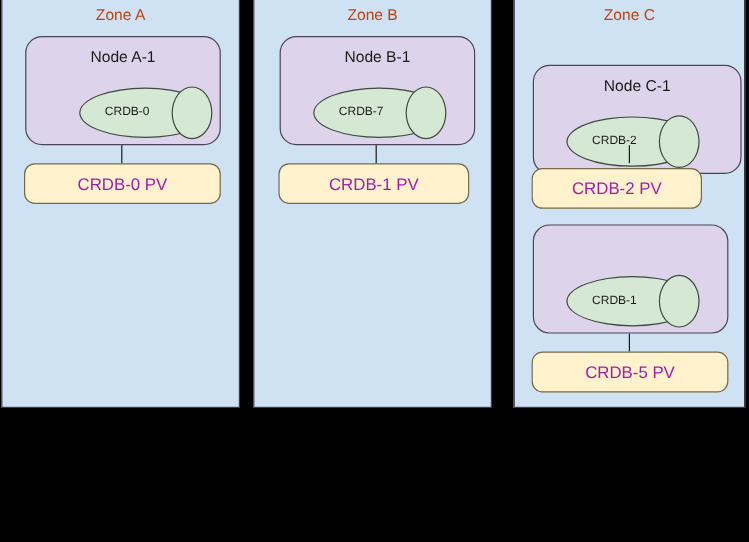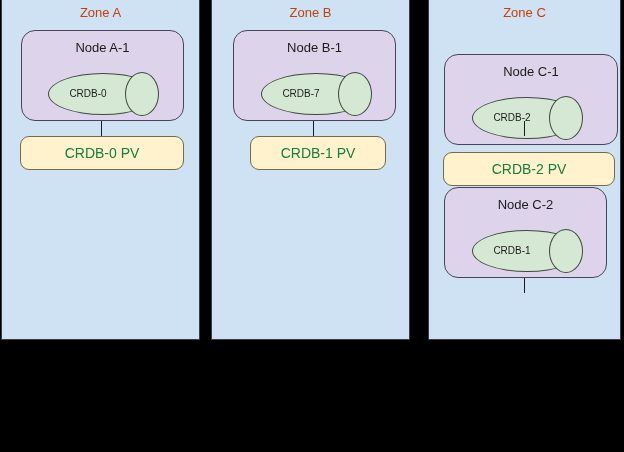--- a/index.html
+++ b/index.html
@@ -98,21 +98,21 @@
     background: #fff2cc;
     border: 1px solid #756b4a;
     border-radius: 9px;
     box-sizing: border-box;
     display: flex;
     align-items: center;
     justify-content: center;
   }
   .pv-label {
     font-size: 14px;
-    color: #15803d;
+    color: #a21caf;
     line-height: 17px;
     white-space: nowrap;
   }
 
   
   .connector {
     position: absolute;
     width: 1px;
     background: #1b1b1b;
   }
@@ -120,21 +120,21 @@
 </head>
 <body>
 
 <div id="canvas">
 
   <div class="zone" style="left:1px; top:-4px; width:199px; height:344px;">
     <div class="zone-title">Zone A</div>
 
     <div class="node" style="left:19px; top:33px; width:163px; height:91px;">
       <div class="node-title">Node A-1</div>
-      <div class="cyl" style="left:26px; top:42px; width:110px; height:42px;text-decoration:underline;">
+      <div class="cyl" style="left:44px; top:42px; width:110px; height:42px;text-decoration:underline;">
         <div class="cyl-body"></div>
         <div class="cyl-cap"></div>
         <div class="cyl-label">CRDB-0</div>
       </div>
     </div>
 
     <div class="connector" style="left:99px; top:124px; height:15px;"></div>
 
     <div class="pv" style="left:18px; top:139px; width:164px; height:34px;">
       <span class="pv-label">CRDB-0 PV</span>
@@ -148,50 +148,52 @@
       <div class="node-title">Node B-1</div>
       <div class="cyl" style="left:27px; top:42px; width:110px; height:42px;">
         <div class="cyl-body"></div>
         <div class="cyl-cap"></div>
         <div class="cyl-label">CRDB-7</div>
       </div>
     </div>
 
     <div class="connector" style="left:101px; top:124px; height:15px;"></div>
 
-    <div class="pv" style="left:20px; top:139px; width:136px; height:34px;margin-left:18px;">
+    <div class="pv" style="left:20px; top:139px; width:159px; height:34px;">
       <span class="pv-label">CRDB-1 PV</span>
     </div>
 
   </div>
 
   <div class="zone" style="left:428px; top:-4px; width:193px; height:344px;">
     <div class="zone-title">Zone C</div>
 
     <div class="node" style="left:15px; top:33px; width:174px; height:91px;margin-top:24px;">
       <div class="node-title">Node C-1</div>
       <div class="cyl" style="left:27px; top:42px; width:110px; height:42px;">
         <div class="cyl-body"></div>
         <div class="cyl-cap"></div>
         <div class="cyl-label">CRDB-2</div>
       </div>
     </div>
 
     <div class="connector" style="left:95px; top:124px; height:15px;"></div>
 
-    <div class="pv" style="left:14px; top:155px; width:172px; height:34px;">
+    <div class="pv" style="left:14px; top:143px; width:142px; height:34px;">
       <span class="pv-label">CRDB-2 PV</span>
     </div>
 
     <div class="node" style="left:15px; top:190px; width:163px; height:91px;">
-      <div class="node-title">Node C-2</div>
       <div class="cyl" style="left:27px; top:42px; width:110px; height:42px;">
         <div class="cyl-body"></div>
         <div class="cyl-cap"></div>
         <div class="cyl-label">CRDB-1</div>
       </div>
     </div>
 
     <div class="connector" style="left:95px; top:281px; height:15px;"></div>
 
+    <div class="pv" style="left:14px; top:296px; width:164px; height:34px;">
+      <span class="pv-label">CRDB-5 PV</span>
+    </div>
   </div>
 
 </div>
 
 </body></html>

